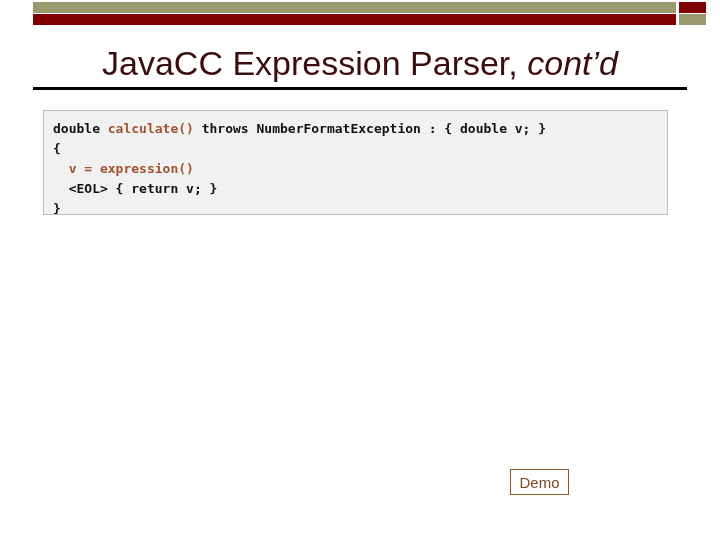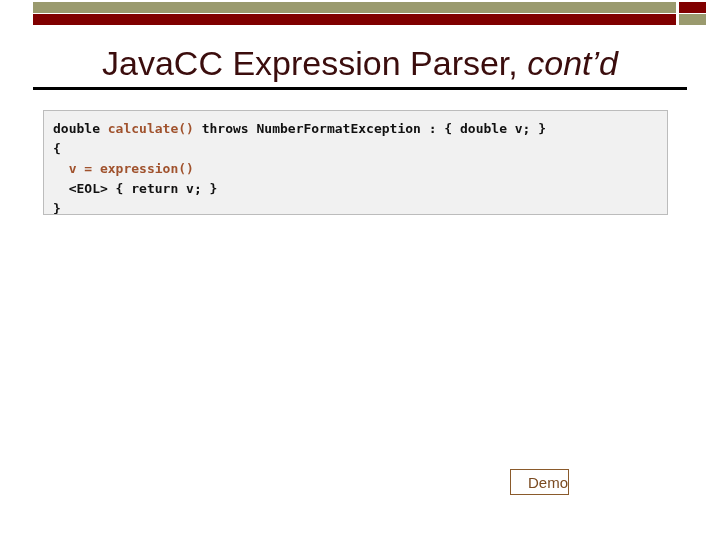--- a/index.html
+++ b/index.html
@@ -102,21 +102,21 @@
     left: 510px;
     top: 469px;
     width: 59px;
     height: 26px;
     border: 1px solid #8a5a2b;
     box-sizing: border-box;
     color: #7a4a20;
     font-size: 15px;
     display: flex;
     align-items: center;
-    justify-content: flex-end;
+    justify-content: center;
     background: #ffffff;
   }
 
   
   #footer {
     position: absolute;
     left: 0;
     top: 482px;
     width: 720px;
     height: 58px;

